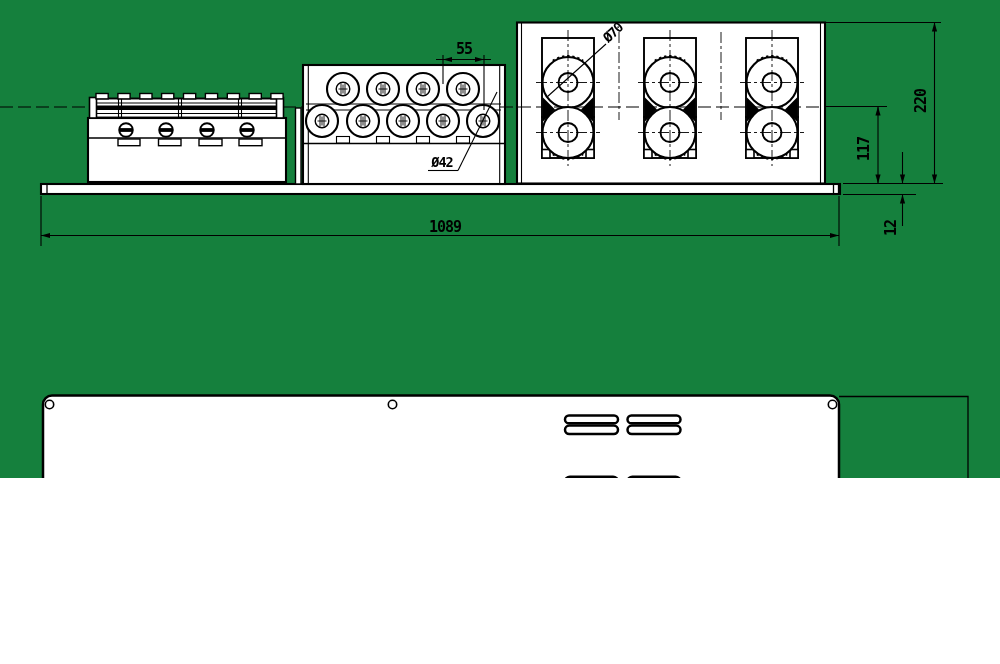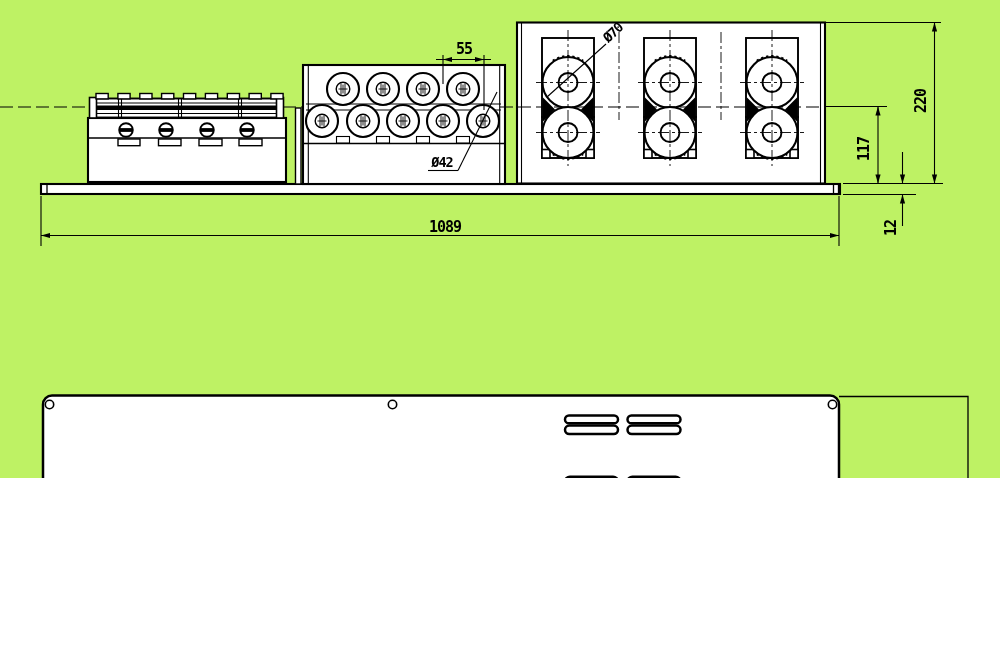--- a/index.html
+++ b/index.html
@@ -1,16 +1,16 @@
 <!DOCTYPE html>
 <html><head>
 <meta charset="utf-8">
 <style>
   html,body{margin:0;padding:0;background:#fff;}
-  #stage{position:relative;width:1000px;height:478px;background:#bef264;overflow:hidden;}
+  #stage{position:relative;width:1000px;height:478px;background:#15803d;overflow:hidden;}
   .ln{stroke:#000;fill:none;stroke-linecap:butt;}
   .wh{fill:#fff;stroke:#000;}
   .blk{fill:#000;stroke:none;}
   .w08{stroke-width:.9px;} .w1{stroke-width:1.1px;} .w12{stroke-width:1.3px;}
   .w14{stroke-width:1.4px;} .w15{stroke-width:1.6px;} .w18{stroke-width:1.9px;}
   .w2{stroke-width:2.1px;} .w24{stroke-width:2.5px;}
   .dash{stroke-dasharray:13 5;}
   .cdot{stroke-dasharray:11 3 3 3;}
   .knurl{stroke-dasharray:2.3 2.8;stroke-width:1.9px;}
   text.dim-text{font-family:"DejaVu Sans Mono","Liberation Mono",monospace;font-size:15px;font-weight:700;fill:#000;letter-spacing:-1px;}

